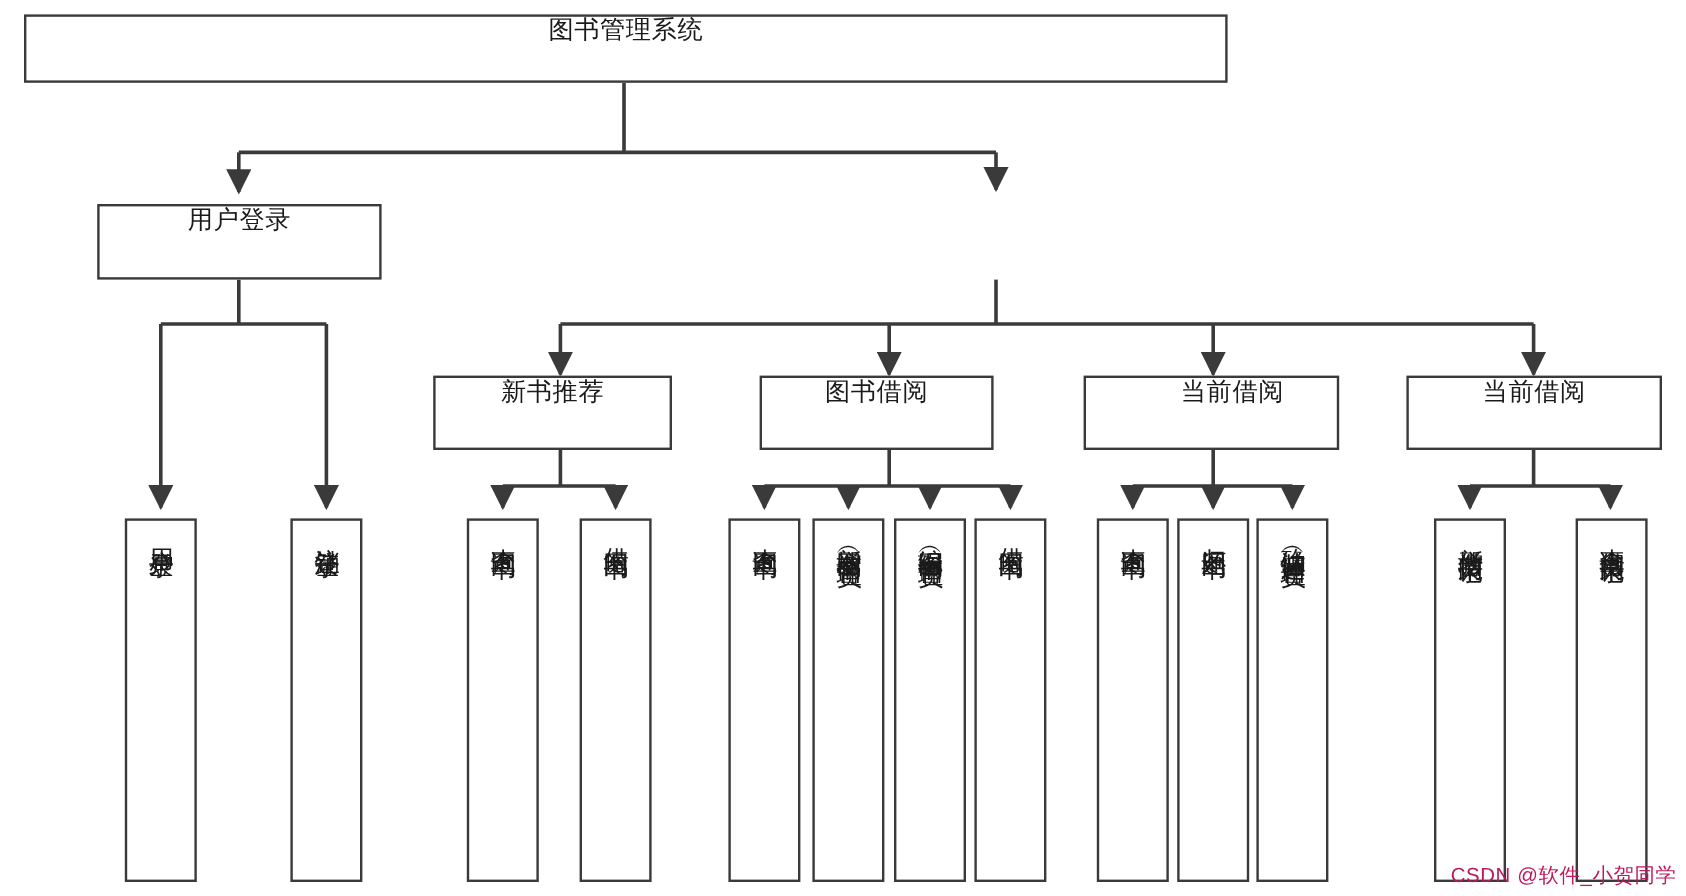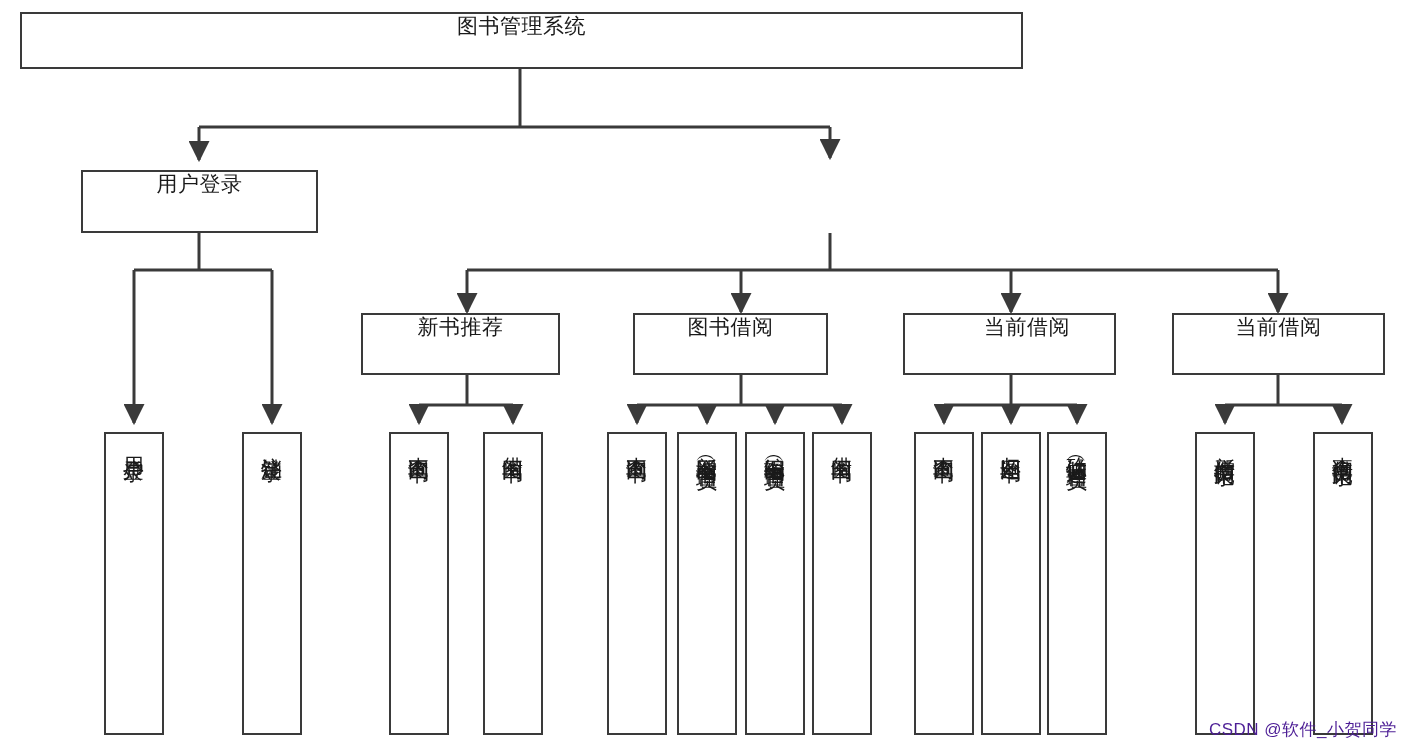--- a/index.html
+++ b/index.html
@@ -54,21 +54,21 @@
     font-size: 21px;
     letter-spacing: 2px;
     line-height: 1;
     margin: 0 auto;
   }
   .watermark {
     position: absolute;
     right: 8px;
     bottom: 6px;
     font-size: 17px;
-    color: #4c1d95;
+    color: #be185d;
     letter-spacing: 0.5px;
     white-space: nowrap;
     pointer-events: none;
   }
 </style>
 </head>
 <body>
 
 <div id="diagram-root">
 

